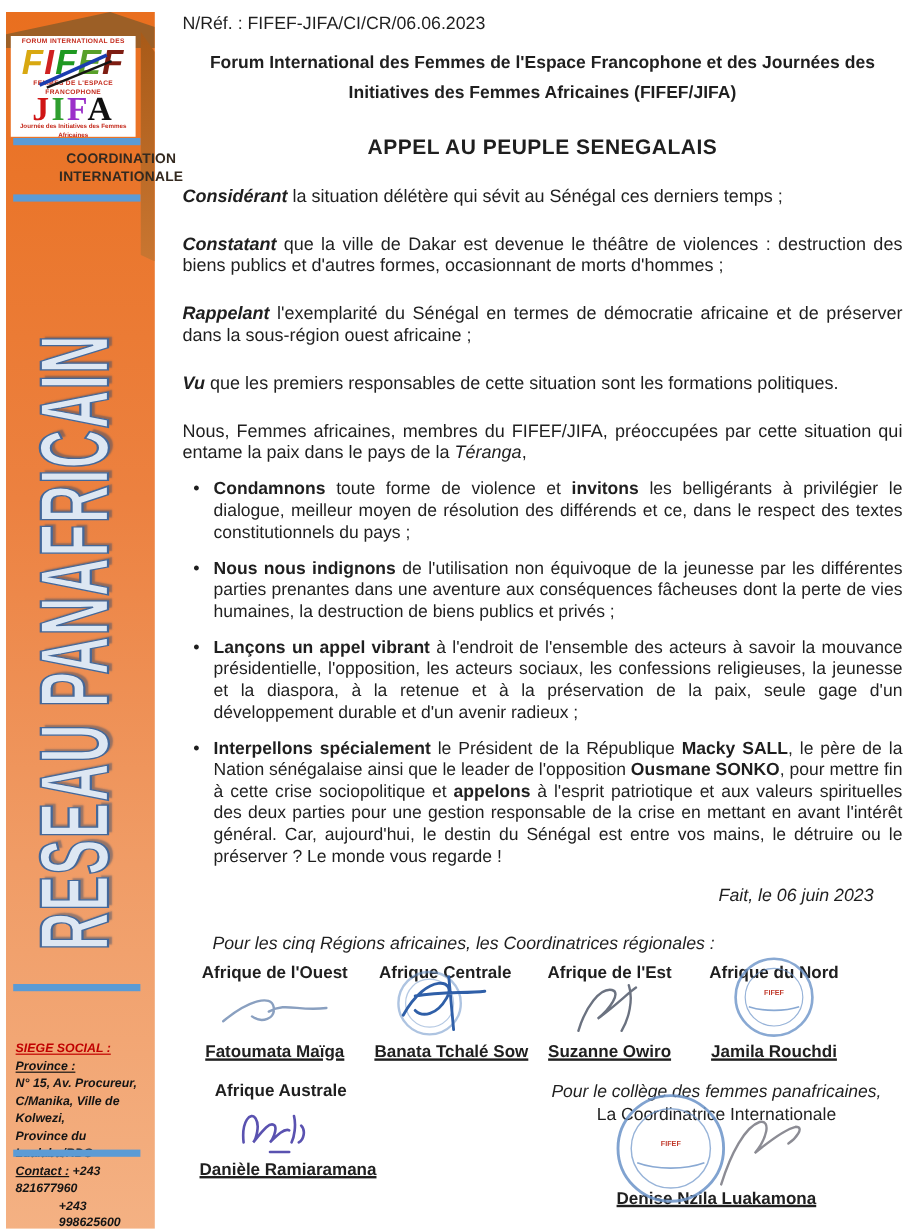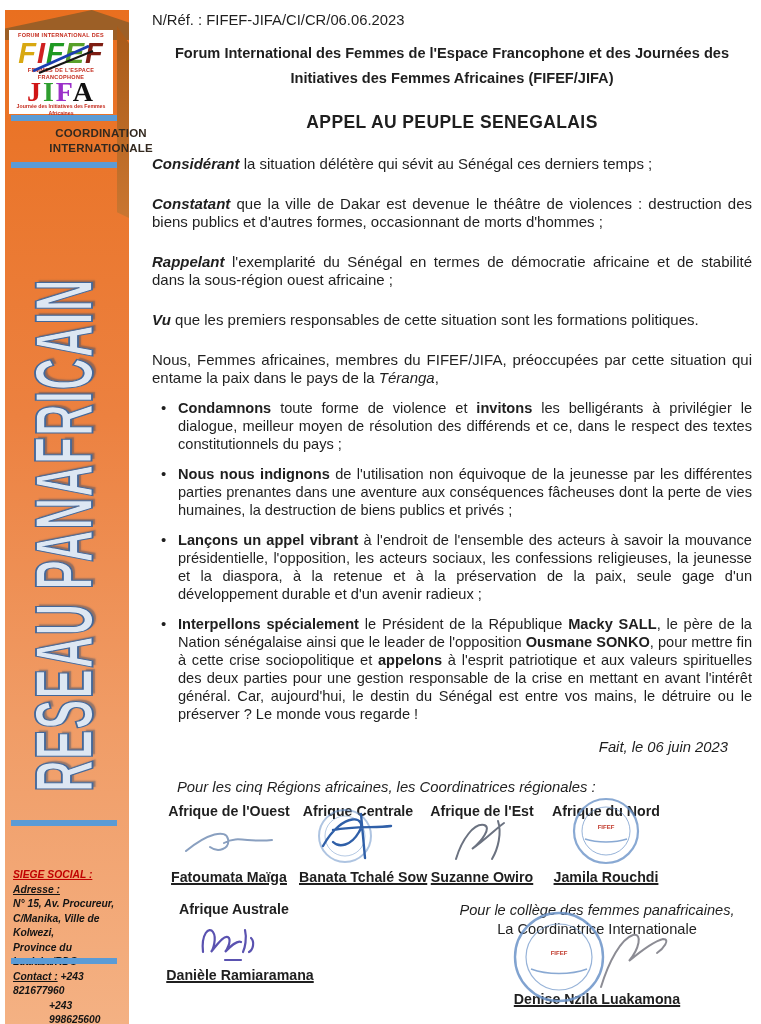--- a/index.html
+++ b/index.html
@@ -64,21 +64,21 @@
   .doc-title{margin:21px 0 0 0;text-align:center;font-size:17.5px;font-weight:800;letter-spacing:.4px;}
   .para{margin:22px 0 0 0;font-size:15px;line-height:18px;text-align:justify;}
   .bullets{margin:12px 0 0 0;padding:0 0 0 26px;list-style:none;}
   .bullets li{position:relative;font-size:14.6px;line-height:18px;text-align:justify;margin:0 0 12px 0;}
   .bullets li::before{content:"\2022";position:absolute;left:-17px;top:0;font-size:15px;}
   .rb{font-weight:bold;} .ri{font-style:italic;}
   .dateline{margin:16px 24px 0 0;text-align:right;font-style:italic;font-size:14.8px;}
 
   
   .sig-intro{margin:24px 0 0 25px;font-style:italic;font-size:14.8px;}
-  .sig-row{display:flex;margin:8px 0 0 13px;gap:6px;}
+  .sig-row{display:flex;margin:8px 0 0 13px;gap:19px;}
   .sig-col{width:118px;text-align:center;}
   .sig-col.w1{width:128px;}
   .region-label{font-size:14.2px;font-weight:bold;white-space:nowrap;}
   .sig-img{height:52px;display:flex;align-items:center;justify-content:center;margin-top:-2px;position:relative;}
   .sig-name{font-size:14.2px;font-weight:bold;text-decoration:underline;text-decoration-thickness:1.5px;white-space:nowrap;}
   .sig-row2{display:flex;margin:16px 0 0 13px;}
   .sig-col-austral{width:150px;text-align:center;}
   .sig-col-austral .region-label{text-align:left;padding-left:14px;}
   .college-block{width:310px;margin-left:127px;text-align:center;position:relative;}
   .college-l1{font-style:italic;font-size:14.6px;line-height:19px;}
@@ -116,40 +116,40 @@
     <div class="blue-bar bar1"></div>
     <div class="coordination">COORDINATION INTERNATIONALE</div>
     <div class="blue-bar bar2"></div>
 
     <div class="vertical-title">RESEAU PANAFRICAIN</div>
 
     <div class="blue-bar bar3"></div>
 
     <div class="siege">
       <div class="red">SIEGE SOCIAL :</div>
-      <div class="ul">Adresse :</div>
+      <div class="ul">Province :</div>
       <div>N° 15, Av. Procureur,</div>
       <div>C/Manika, Ville de Kolwezi,</div>
       <div>Province du Lualaba/RDC</div>
       <div><span class="ul">Contact :</span> <span>+243 821677960</span></div>
       <div class="indent">+243 998625600</div>
       <div><span class="ul">Email :</span> <span class="email-link">fifefprojet@gmail.com</span></div>
     </div>
 
     <div class="blue-bar bar4"></div>
   </aside>
 
   <main class="content">
     <p class="ref">N/Réf. : FIFEF-JIFA/CI/CR/06.06.2023</p>
     <p class="org">Forum International des Femmes de l'Espace Francophone et des Journées des Initiatives des Femmes Africaines (FIFEF/JIFA)</p>
     <h1 class="doc-title">APPEL AU PEUPLE SENEGALAIS</h1>
 
     <p class="para"><span class="rb ri">Considérant</span><span> la situation délétère qui sévit au Sénégal ces derniers temps ;</span></p>
     <p class="para"><span class="rb ri">Constatant</span><span> que la ville de Dakar est devenue le théâtre de violences : destruction des biens publics et d'autres formes, occasionnant de morts d'hommes ;</span></p>
-    <p class="para"><span class="rb ri">Rappelant</span><span> l'exemplarité du Sénégal en termes de démocratie africaine et de stabilité dans la sous-région ouest africaine ;</span></p>
+    <p class="para"><span class="rb ri">Rappelant</span><span> l'exemplarité du Sénégal en termes de démocratie africaine et de préserver dans la sous-région ouest africaine ;</span></p>
     <p class="para"><span class="rb ri">Vu</span><span> que les premiers responsables de cette situation sont les formations politiques.</span></p>
     <p class="para"><span>Nous, Femmes africaines, membres du FIFEF/JIFA, préoccupées par cette situation qui entame la paix dans le pays de la </span><span class="ri">Téranga</span><span>,</span></p>
 
     <ul class="bullets">
       <li><span class="rb">Condamnons</span><span> toute forme de violence et </span><span class="rb">invitons</span><span> les belligérants à privilégier le dialogue, meilleur moyen de résolution des différends et ce, dans le respect des textes constitutionnels du pays ;</span></li>
       <li><span class="rb">Nous nous indignons</span><span> de l'utilisation non équivoque de la jeunesse par les différentes parties prenantes dans une aventure aux conséquences fâcheuses dont la perte de vies humaines, la destruction de biens publics et privés ;</span></li>
       <li><span class="rb">Lançons un appel vibrant</span><span> à l'endroit de l'ensemble des acteurs à savoir la mouvance présidentielle, l'opposition, les acteurs sociaux, les confessions religieuses, la jeunesse et la diaspora, à la retenue et à la préservation de la paix, seule gage d'un développement durable et d'un avenir radieux ;</span></li>
       <li><span class="rb">Interpellons spécialement</span><span> le Président de la République </span><span class="rb">Macky SALL</span><span>, le père de la Nation sénégalaise ainsi que le leader de l'opposition </span><span class="rb">Ousmane SONKO</span><span>, pour mettre fin à cette crise sociopolitique et </span><span class="rb">appelons</span><span> à l'esprit patriotique et aux valeurs spirituelles des deux parties pour une gestion responsable de la crise en mettant en avant l'intérêt général. Car, aujourd'hui, le destin du Sénégal est entre vos mains, le détruire ou le préserver ? Le monde vous regarde !</span></li>
     </ul>
 

